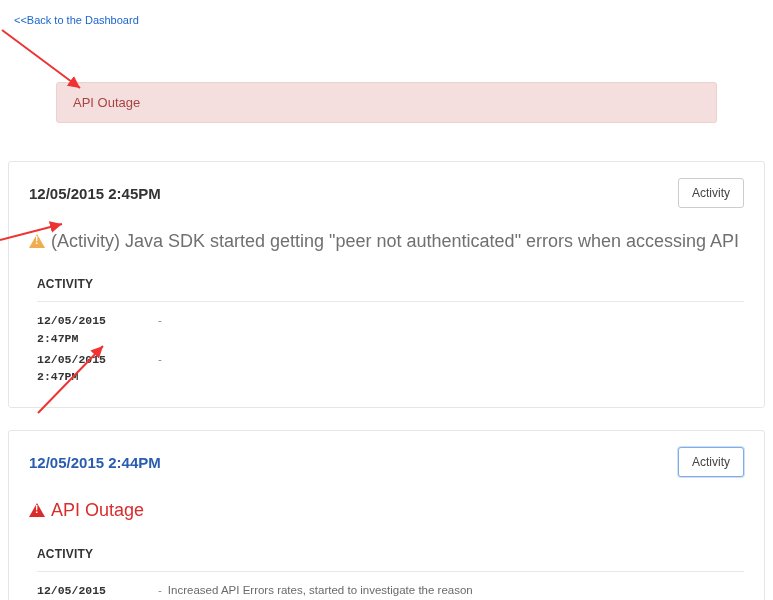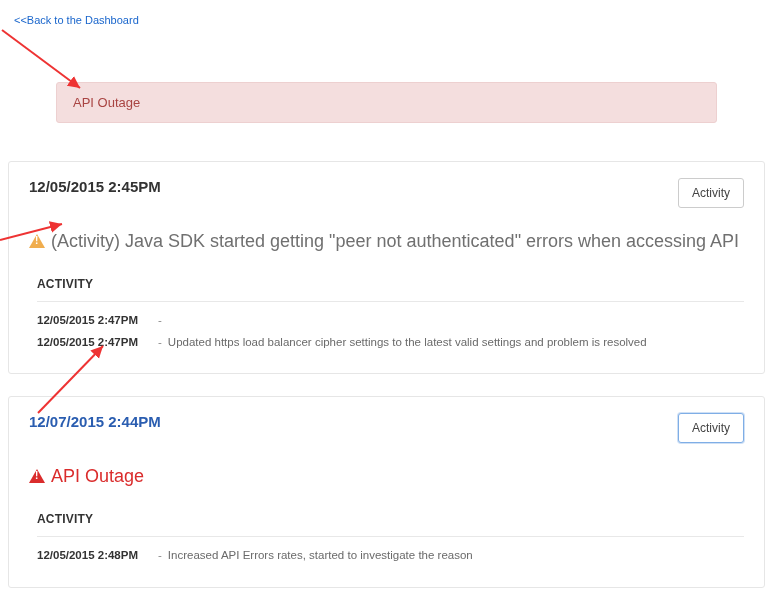--- a/index.html
+++ b/index.html
@@ -35,20 +35,21 @@
   .card {
     border: 1px solid #e6e6e6;
     border-radius: 3px;
     padding: 16px 20px 18px 20px;
     margin-bottom: 22px;
     position: relative;
     background: #fff;
   }
   .card-header {
     display: flex;
+    align-items: center;
     justify-content: space-between;
     margin-bottom: 22px;
     gap: 19px;
   }
   .card-date {
     font-size: 15px;
     font-weight: 700;
     color: #333;
   }
   .card-date.blue { color: #2a5db0; }
@@ -113,20 +114,21 @@
     font-size: 11.5px;
     color: #6a6a6a;
     line-height: 1.5;
     margin: 0 0 4px 8px;
   }
   .log-ts {
     color: #333;
     font-weight: 700;
     flex-shrink: 0;
     width: 115px;
+    font-family: Liberation Mono, monospace;
   }
   .log-sep { color: #888; margin: 0 6px; flex-shrink: 0; }
   .log-msg { flex: 1; }
 
   
   .arrow {
     position: absolute;
     pointer-events: none;
   }
   .arrow svg { overflow: visible; }
@@ -157,27 +159,26 @@
     </div>
     <div class="section-label">ACTIVITY</div>
     <hr class="divider">
     <div class="log-row">
       <span class="log-ts">12/05/2015 2:47PM</span>
       <span class="log-sep">-</span>
     </div>
     <div class="log-row">
       <span class="log-ts">12/05/2015 2:47PM</span>
       <span class="log-sep">-</span>
-      <span class="log-msg">Updated https load balancer cipher settings to the latest valid settings and problem is resolved</span>
     </div>
   </div>
 
   <div class="card">
     <div class="card-header">
-      <div class="card-date blue">12/07/2015 2:44PM</div>
+      <div class="card-date blue">12/05/2015 2:44PM</div>
       <button class="activity-btn active">Activity</button>
     </div>
     <div class="card-title danger">
       <span class="tri-icon danger">
           <span class="bang">!</span>
         </span>
       <span>API Outage</span>
     </div>
     <div class="section-label">ACTIVITY</div>
     <hr class="divider">

